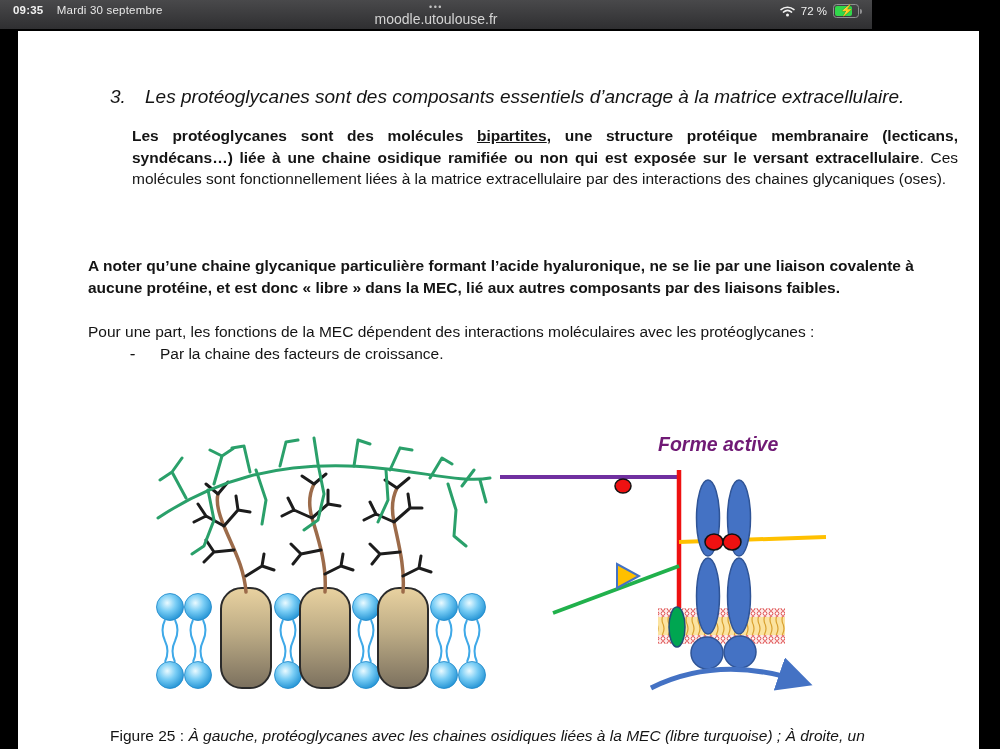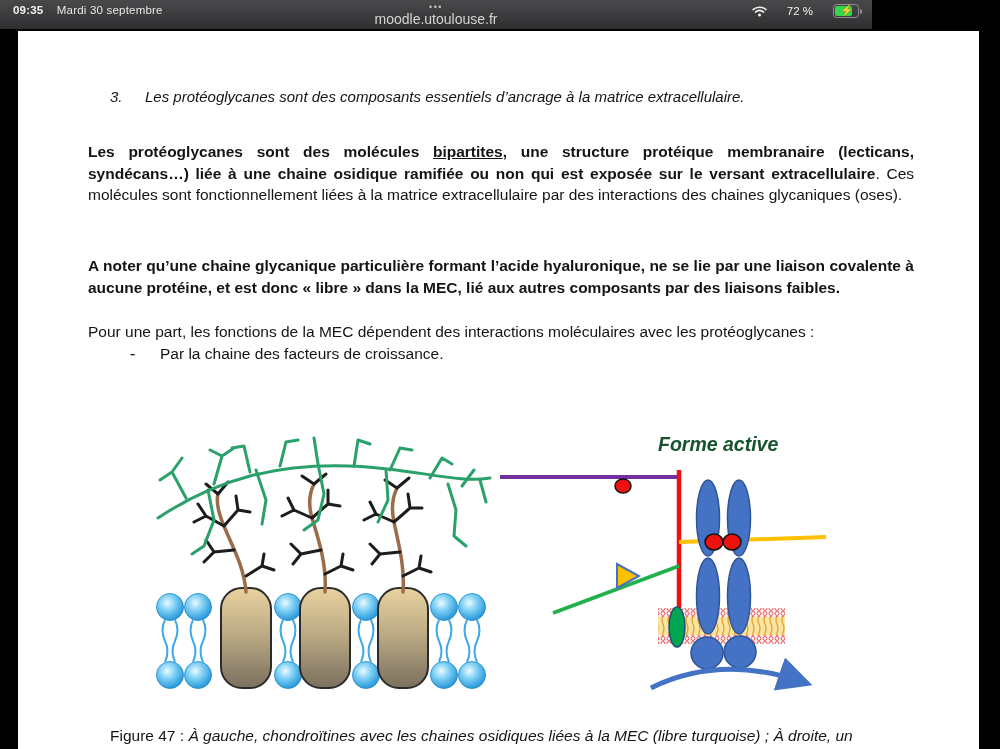--- a/index.html
+++ b/index.html
@@ -11,45 +11,45 @@
   .status-bar{
     position:absolute;top:0;left:0;width:872px;height:29px;
     background:linear-gradient(#49494b,#2f2f31);color:#f1f1f1;z-index:5;
   }
   .sb-left{position:absolute;left:13px;top:4px;font-size:11.5px;letter-spacing:.2px;}
   .sb-time{font-weight:700;margin-right:10px;}
   .sb-date{font-weight:400;color:#e8e8e8;}
   .sb-center{position:absolute;left:0;right:0;text-align:center;}
   .sb-dots{font-size:9px;letter-spacing:1.5px;color:#c2c2c2;line-height:10px;margin-top:2px;}
   .sb-site{font-size:14px;color:#d4d4d4;line-height:13px;margin-top:1px;}
-  .sb-right{position:absolute;right:10px;top:4px;display:flex;align-items:center;gap:20px;font-size:11.5px;}
+  .sb-right{position:absolute;right:10px;top:4px;display:flex;align-items:center;gap:6px;font-size:11.5px;}
   .batt{position:relative;width:24px;height:12px;border:1px solid #909092;border-radius:3.5px;display:inline-block;}
   .batt-fill{position:absolute;left:1px;top:1px;bottom:1px;width:70%;background:#32d74b;border-radius:2px;}
   .batt-nub{width:2px;height:5px;background:#909092;border-radius:0 2px 2px 0;margin-left:1px;}
   .bolt{position:absolute;left:6px;top:-1px;font-size:11px;color:#fff;text-shadow:0 0 1px #1a6b2a;}
   
   .page{
     position:absolute;left:18px;top:31px;width:961px;height:718px;background:#ffffff;
     color:#141414;font-size:15.5px;line-height:21.7px;
   }
-  .heading{position:absolute;left:92px;top:55px;width:812px;font-style:italic;font-size:15px;}
+  .heading{position:absolute;left:92px;top:55px;width:812px;font-style:italic;font-size:19px;}
   .heading .num{display:inline-block;width:35px;}
   .block{position:absolute;left:70px;width:826px;text-align:justify;}
-  .p1{top:110px;}
+  .p1{top:94px;margin-left:44px;}
   .note{top:224px;font-weight:700;}
   .p2{top:290px;}
   .bullets{top:312px;text-align:left;}
   .bullet{position:relative;padding-left:72px;}
   .bullet .marker{position:absolute;left:42px;}
   
   .figure{position:absolute;left:0;top:395px;width:961px;height:285px;}
   .figure svg{position:absolute;left:0;top:0;}
   .fig-label{
     position:absolute;left:640px;top:8px;width:250px;
-    font-weight:700;font-style:italic;font-size:19.5px;color:#14532d;
+    font-weight:700;font-style:italic;font-size:19.5px;color:#701a75;
   }
   .caption{position:absolute;left:92px;top:694px;width:830px;font-size:15.5px;white-space:nowrap;}
   .caption .it{font-style:italic;}
   .caption .annot{font-style:italic;border-bottom:3.5px solid #151515;padding-bottom:16px;}
 </style>
 </head>
 <body>
 
 <div class="status-bar">
   <div class="sb-left">
@@ -210,16 +210,16 @@
         <ellipse cx="714" cy="116" rx="9" ry="8" fill="#ee1111" stroke="#111" stroke-width="1.5"></ellipse>
 
         <ellipse cx="659" cy="201" rx="8" ry="20" fill="#00a651" stroke="#1f4e79" stroke-width="1.5"></ellipse>
 
         <path d="M633,262 Q702,228 785,256" fill="none" stroke="#4472c4" stroke-width="5" marker-end="url(#arrowBlue)"></path>
       </g>
     </svg>
   </div>
 
   <div class="caption">
-    <span>Figure 47 : </span><span class="it">À gauche, chondroïtines </span><span class="annot">avec les chaines osidiques liées à</span><span class="it"> la MEC (libre turquoise) ; À droite, un</span>
+    <span>Figure 25 : </span><span class="it">À gauche, protéoglycanes </span><span class="annot">avec les chaines osidiques liées à</span><span class="it"> la MEC (libre turquoise) ; À droite, un</span>
   </div>
 
 </div>
 
 </body></html>

